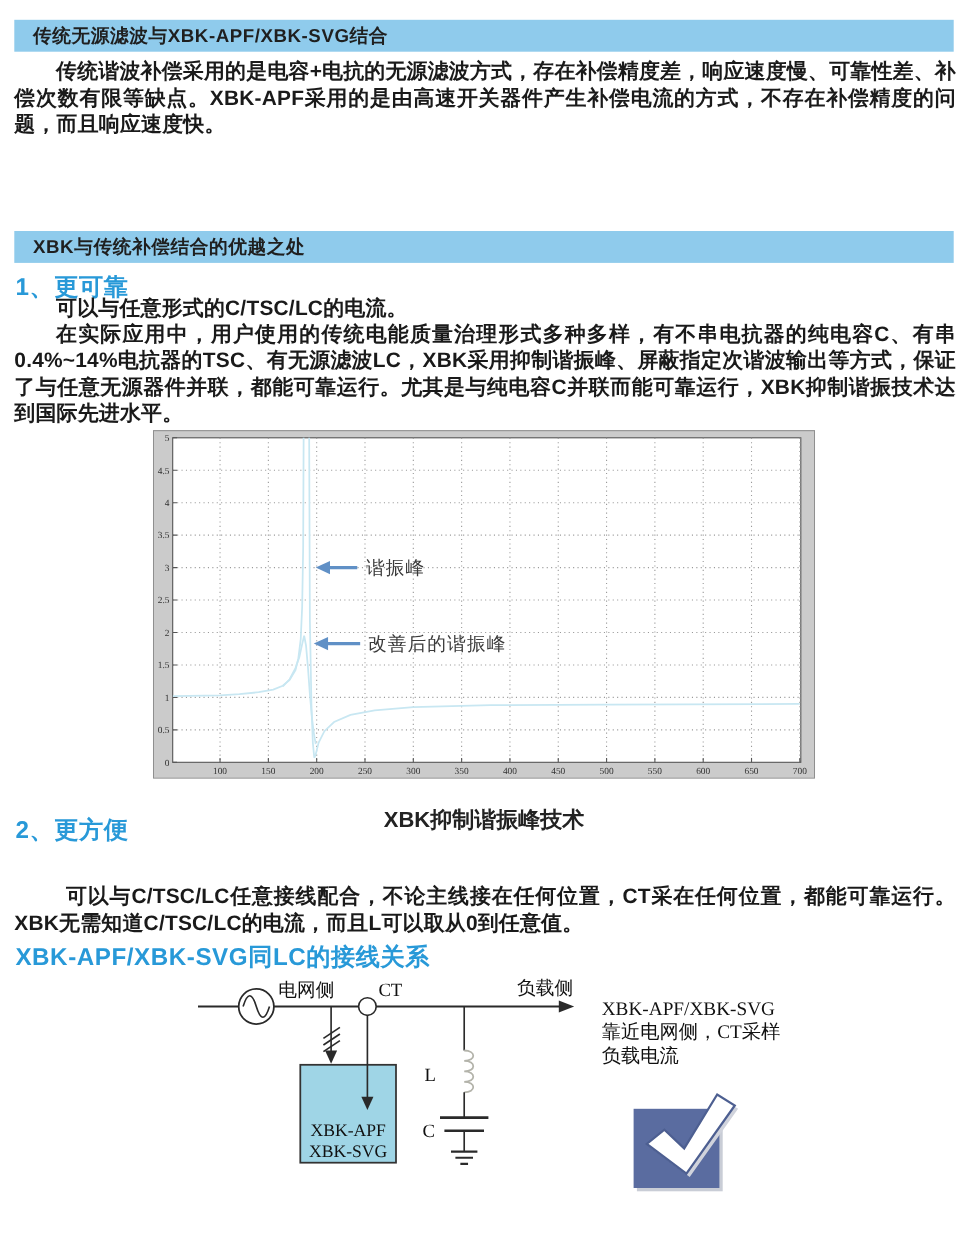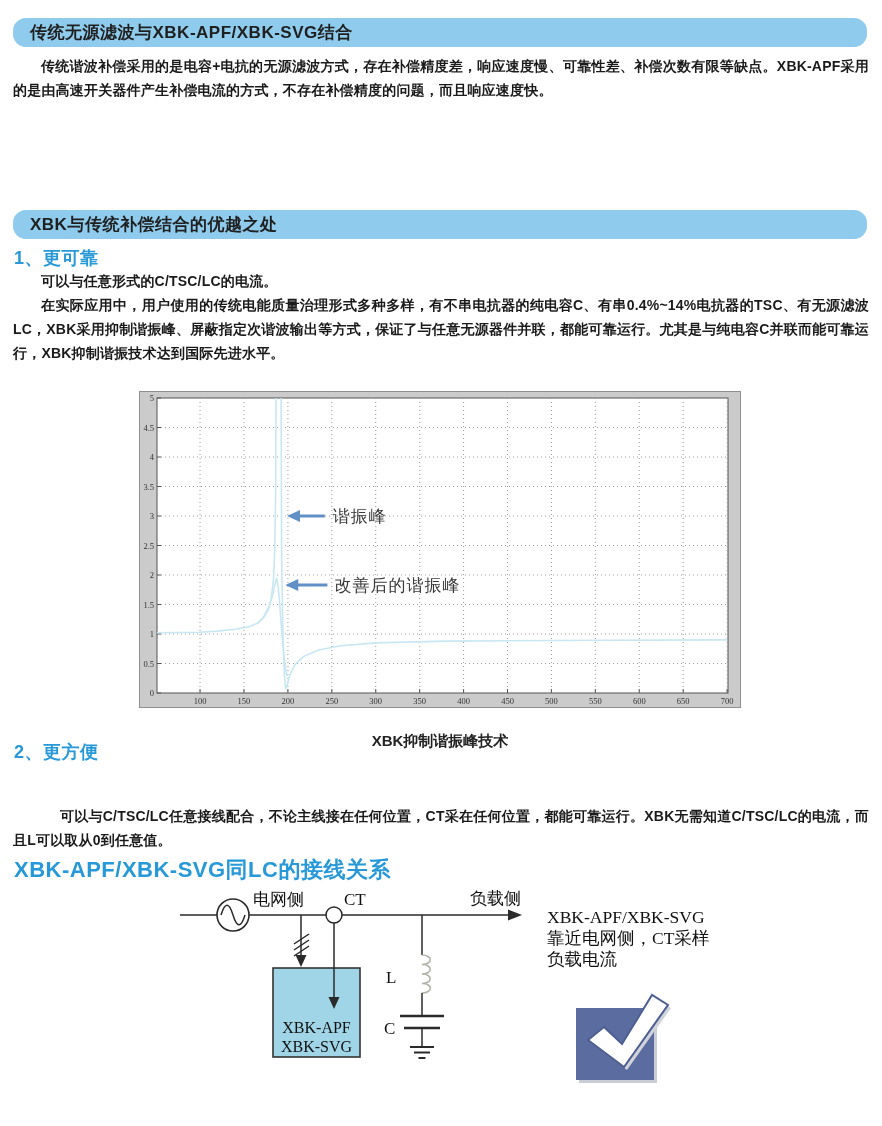--- a/index.html
+++ b/index.html
@@ -1,26 +1,26 @@
 <!DOCTYPE html>
 <html><head>
 <meta charset="utf-8">
 <style>
   html,body{margin:0;padding:0;background:#ffffff;}
   body{width:882px;height:1126px;position:relative;overflow:hidden;
        font-family:"Liberation Sans",sans-serif;color:#1a1a1a;}
   .abs{position:absolute;}
   .bar{left:13px;width:854px;height:29px;background:#8fcbec;
        font-size:17px;font-weight:bold;color:#1f1f1f;line-height:29px;
-       padding-left:17px;box-sizing:border-box;letter-spacing:.5px;border-radius:13px;}
-  .bodyblock{left:13px;width:856px;font-size:14px;font-weight:bold;
+       padding-left:17px;box-sizing:border-box;letter-spacing:.5px;}
+  .bodyblock{left:13px;width:856px;font-size:19px;font-weight:bold;
        line-height:24px;text-align:justify;color:#1a1a1a;letter-spacing:.2px;}
   .bodyblock p{margin:0;text-indent:2em;}
-  .bluesub{left:14px;font-size:18px;font-weight:bold;color:#2899d8;letter-spacing:.5px;}
-  .caption{left:139px;width:602px;text-align:center;font-size:15px;
+  .bluesub{left:14px;font-size:22px;font-weight:bold;color:#2899d8;letter-spacing:.5px;}
+  .caption{left:139px;width:602px;text-align:center;font-size:20px;
        font-weight:bold;color:#222;}
   .chartbox{left:139px;top:391px;width:602px;height:317px;}
   .p6{text-indent:47px !important;}
   svg text{font-family:"Liberation Serif",serif;}
 </style>
 </head>
 <body>
 
 <div class="abs bar" style="top:18px">
   <span>传统无源滤波与XBK-APF/XBK-SVG结合</span>

